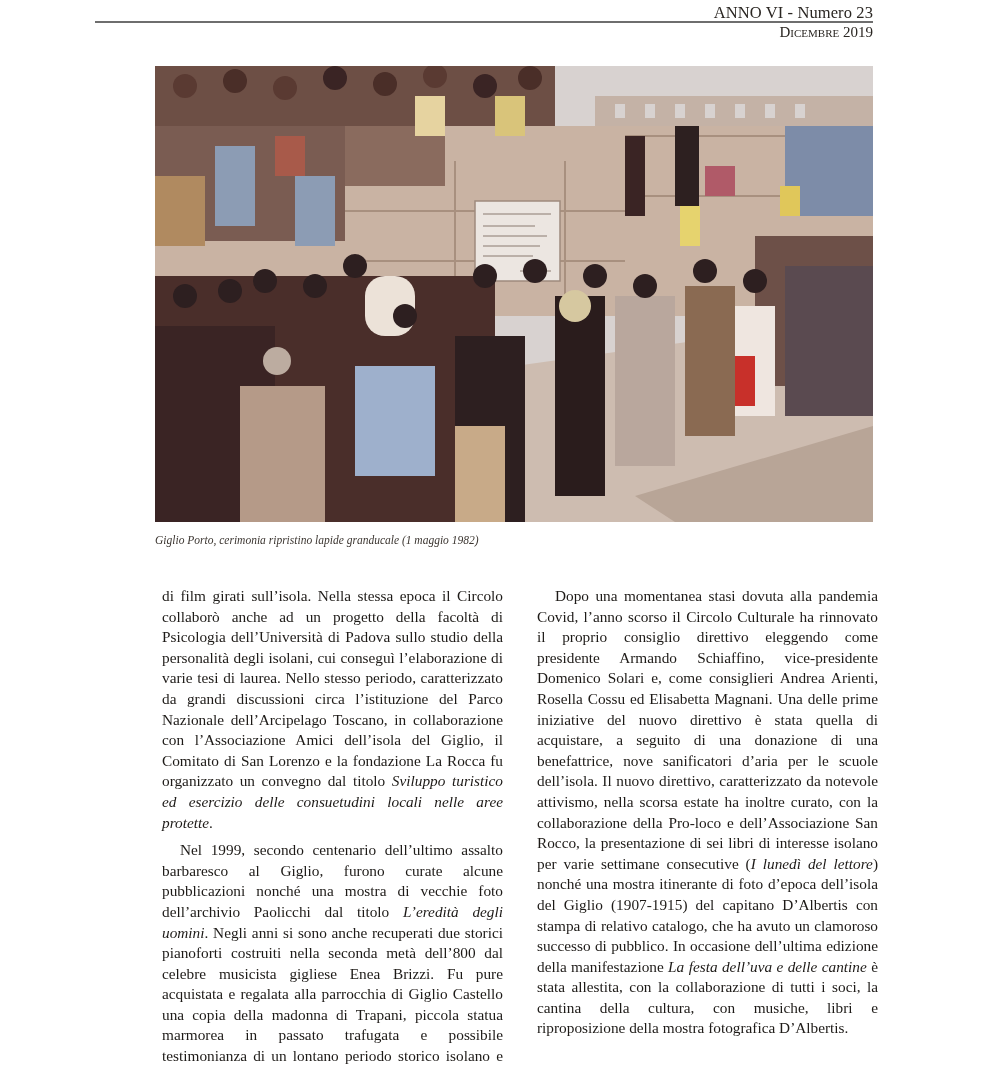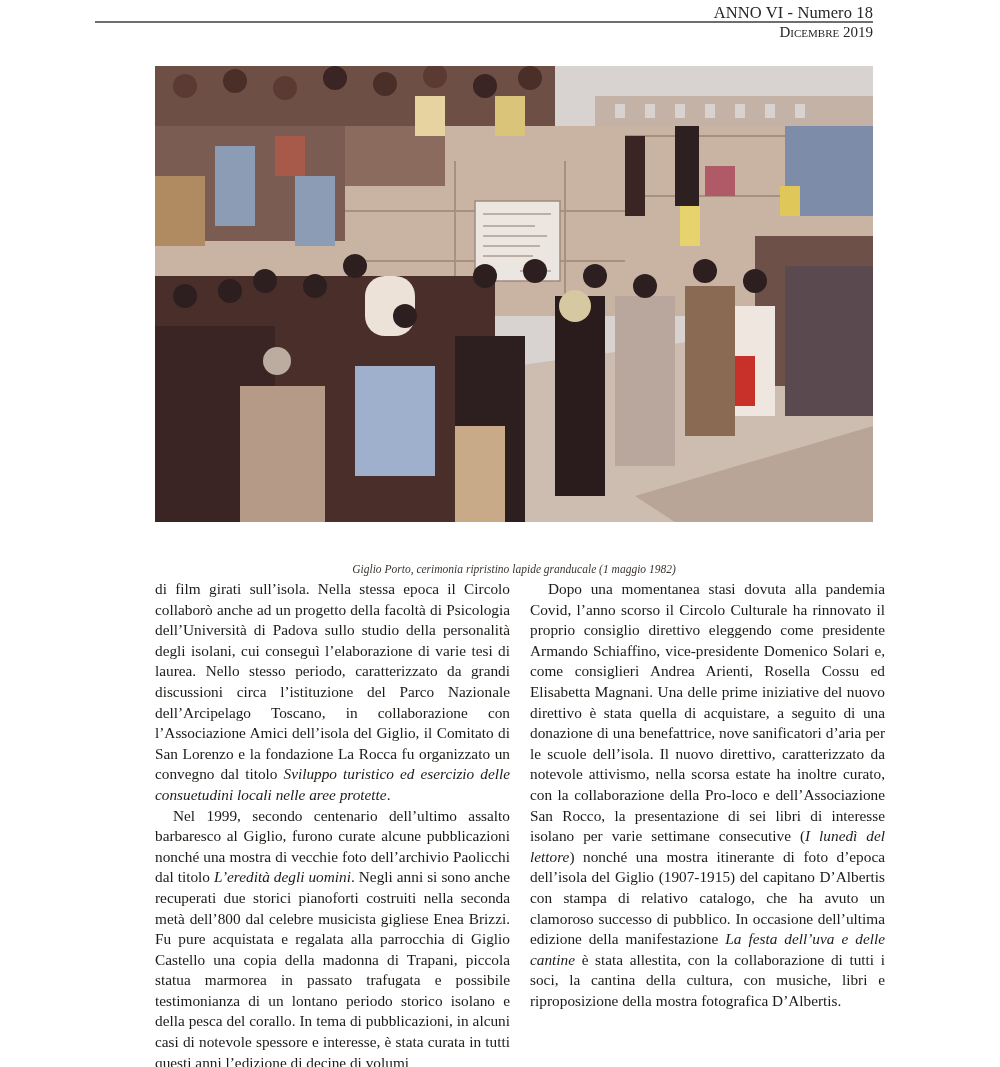--- a/index.html
+++ b/index.html
@@ -7,36 +7,36 @@
          font-family: "Liberation Serif", "DejaVu Serif", serif; color: #1d1a17; }
 
   .header-rule { position: absolute; left: 95px; top: 21px; width: 778px; height: 2px; background: #6e6e6e; }
   .header-issue { position: absolute; right: 127px; top: 3px; font-size: 16.5px; letter-spacing: 0.1px; color: #2a2622; white-space: nowrap; }
   .header-date { position: absolute; right: 127px; top: 24px; font-size: 15px; color: #2a2622; font-variant: small-caps; white-space: nowrap; }
 
   .photo { position: absolute; left: 155px; top: 66px; width: 718px; height: 456px; overflow: hidden;
            background: #b9a597; }
   .photo svg { display: block; width: 100%; height: 100%; }
 
-  .caption { position: absolute; left: 155px; top: 534px; width: 718px; text-align: center;
-             font-style: italic; font-size: 11.5px; color: #3b3530; margin-top: 29px; }
+  .caption { position: absolute; left: 155px; top: 534px; width: 718px; text-align: left;
+             font-style: italic; font-size: 11.5px; color: #3b3530; }
 
   .col { position: absolute; top: 579px; width: 355px; font-size: 15.3px; line-height: 20.6px;
          text-align: justify; color: #1d1a17; }
   .col-left { left: 155px; }
   .col-right { left: 530px; }
-  .col p { margin: 0; text-indent: 0; }
+  .col p { margin: 7px; text-indent: 0; }
   .col p.indent { text-indent: 18px; }
   .col em { font-style: italic; }
 </style>
 </head>
 <body>
 
 <div class="header-rule"></div>
-<div class="header-issue">ANNO VI - Numero 18</div>
+<div class="header-issue">ANNO VI - Numero 23</div>
 <div class="header-date">Dicembre 2019</div>
 
 <div class="photo">
   <svg viewBox="0 0 718 456" preserveAspectRatio="none">
 
     <rect x="0" y="0" width="718" height="456" fill="#d8d2d0"></rect>
 
     <rect x="440" y="30" width="278" height="40" fill="#c4b2a6"></rect>
     <g fill="#d8d2d0">
       <rect x="460" y="38" width="10" height="14"></rect>

